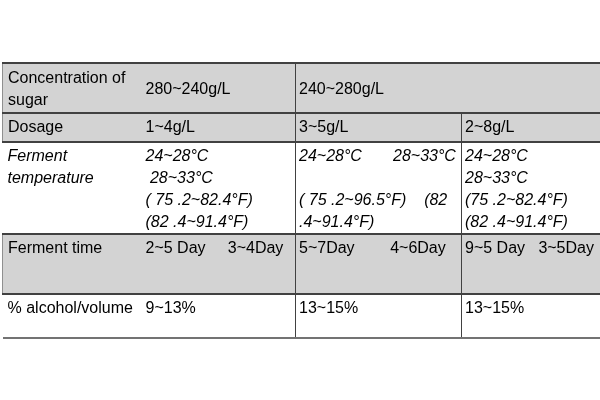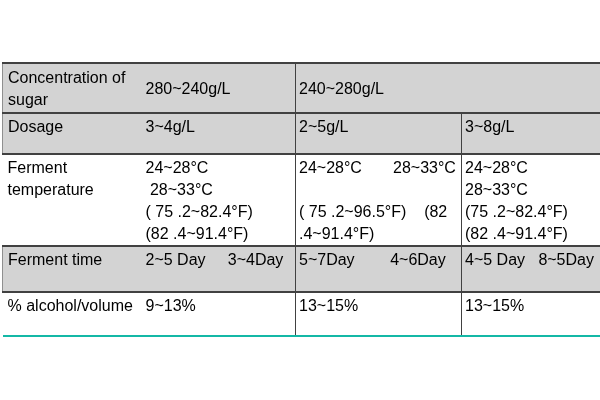--- a/index.html
+++ b/index.html
@@ -38,72 +38,72 @@
     padding-left: 5px;
   }
   
   tr.shaded td { background: #d3d3d3; }
   
   tr.shaded td:first-child { border-left: 1px solid #8f8f8f; }
   
   td.vline { border-left: 1px solid #414141; }
   
   tr.r0 { height: 50px; }
-  tr.r1 { height: 41px; }
-  tr.r2 { height: 76px; }
-  tr.r3 { height: 46px; }
+  tr.r1 { height: 29px; }
+  tr.r2 { height: 76px; font-style: italic; }
+  tr.r3 { height: 60px; }
   tr.r4 { height: 44px; }
   
   tr.r0 td { vertical-align: middle; }
   
-  tr.r4 td { border-bottom: 2px solid #14b8a6; }
+  tr.r4 td { border-bottom: 2px solid #737373; }
 </style>
 </head>
 <body>
 
 <div class="canvas">
   <table class="spec-table">
     <colgroup>
       <col style="width:140px">
       <col style="width:153px">
       <col style="width:166px">
       <col style="width:139px">
     </colgroup>
     <tbody>
       <tr class="r0 shaded">
         <td>Concentration of sugar</td>
         <td>280~240g/L</td>
         <td class="vline" colspan="2">240~280g/L</td>
       </tr>
       <tr class="r1 shaded">
         <td>Dosage</td>
-        <td>3~4g/L</td>
-        <td class="vline">2~5g/L</td>
-        <td class="vline">3~8g/L</td>
+        <td>1~4g/L</td>
+        <td class="vline">3~5g/L</td>
+        <td class="vline">2~8g/L</td>
       </tr>
       <tr class="r2">
         <td>Ferment temperature</td>
         <td>24~28°C
  28~33°C
 ( 75 .2~82.4°F)
 (82 .4~91.4°F)</td>
         <td class="vline">24~28°C       28~33°C
 
 ( 75 .2~96.5°F)    (82
 .4~91.4°F)</td>
         <td class="vline">24~28°C
 28~33°C
 (75 .2~82.4°F)
 (82 .4~91.4°F)</td>
       </tr>
       <tr class="r3 shaded">
         <td>Ferment time</td>
         <td>2~5 Day     3~4Day</td>
         <td class="vline">5~7Day        4~6Day</td>
-        <td class="vline">4~5 Day   8~5Day</td>
+        <td class="vline">9~5 Day   3~5Day</td>
       </tr>
       <tr class="r4">
         <td>% alcohol/volume</td>
         <td>9~13%</td>
         <td class="vline">13~15%</td>
         <td class="vline">13~15%</td>
       </tr>
     </tbody>
   </table>
 </div>

